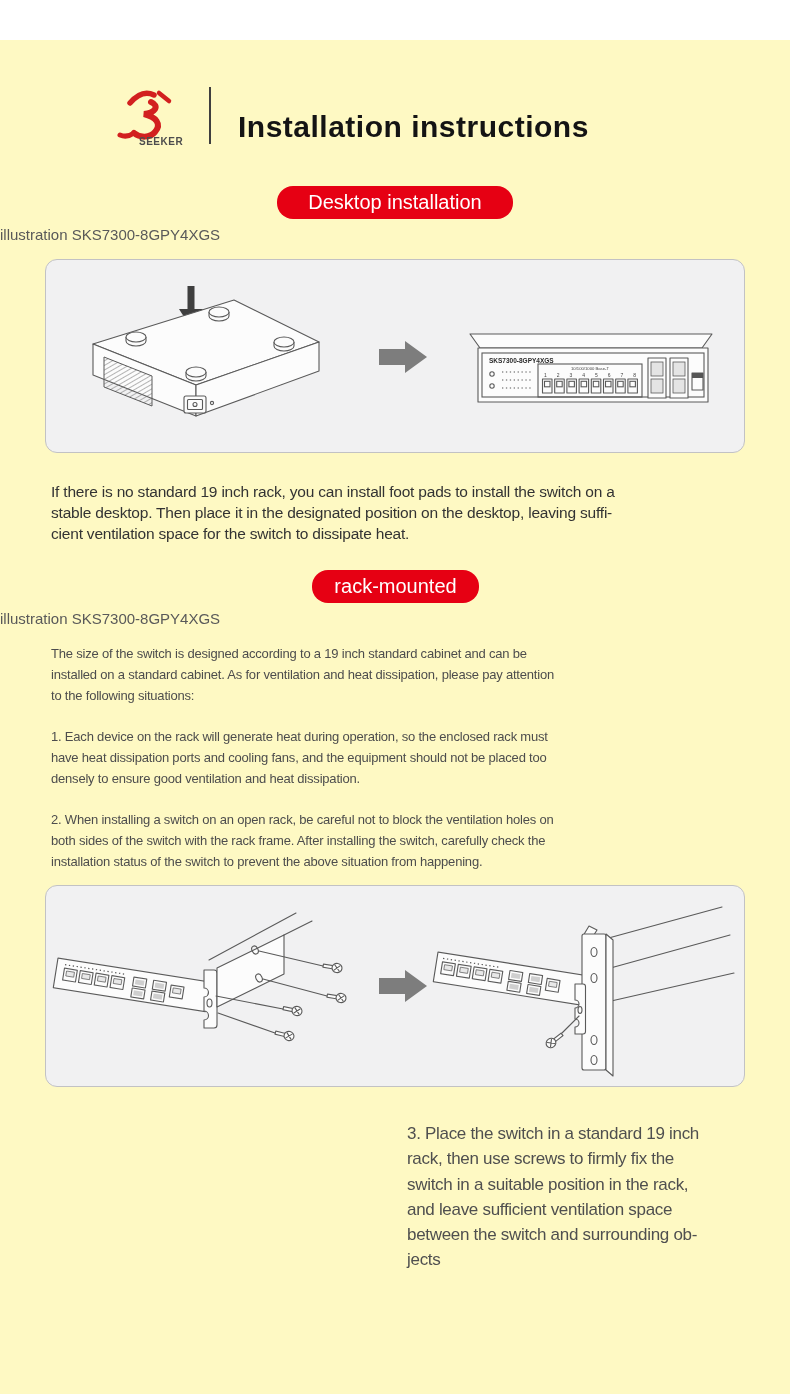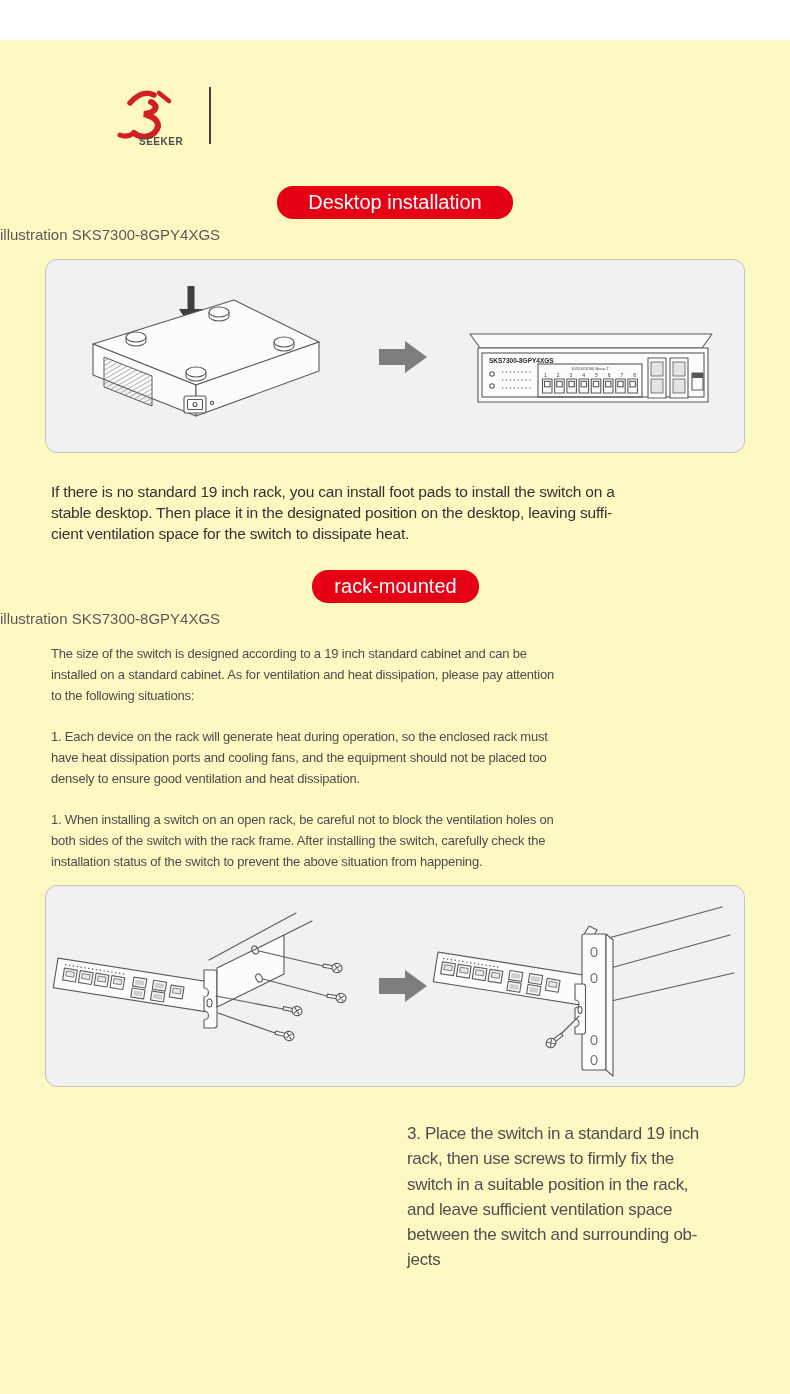--- a/index.html
+++ b/index.html
@@ -96,20 +96,21 @@
       <path d="M22,17 Q34,3 46,9" stroke-width="5.5"></path>
       <path d="M51,7 L61,15" stroke-width="4.5"></path>
       <path d="M43,16 C52,20 47,27 36,28 C48,31 54,38 47,46 C42,52 32,52 26,47" stroke-width="6"></path>
       <path d="M26,47 Q19,52 12,49" stroke-width="5"></path>
     </g>
     <text class="brand-text" x="31" y="59">SEEKER</text>
   </svg>
 
   <div class="abs divider" style="left:209px; top:47px; height:57px;"></div>
 
+  <div class="abs page-title" style="left:238px; top:70px;">Installation instructions</div>
 
   <div class="abs badge" style="left:277px; top:146px; width:236px; height:33px;">Desktop installation</div>
 
   <div class="abs caption" style="left:0; top:186px;">illustration SKS7300-8GPY4XGS</div>
 
   <div class="abs panel" style="left:45px; top:219px; width:698px; height:192px;">
     <svg width="698" height="192" viewBox="0 0 698 192">
 
       <g>
         <rect x="141.5" y="26" width="7" height="25" fill="#3f3f3f"></rect>
@@ -167,21 +168,21 @@
   <div class="abs caption" style="left:0; top:570px;">illustration SKS7300-8GPY4XGS</div>
 
   <div class="abs para" style="left:51px; top:604px;">The size of the switch is designed according to a 19 inch standard cabinet and can be
 installed on a standard cabinet. As for ventilation and heat dissipation, please pay attention
 to the following situations:</div>
 
   <div class="abs para" style="left:51px; top:687px;">1. Each device on the rack will generate heat during operation, so the enclosed rack must
 have heat dissipation ports and cooling fans, and the equipment should not be placed too
 densely to ensure good ventilation and heat dissipation.</div>
 
-  <div class="abs para" style="left:51px; top:770px;">1.  When installing a switch on an open rack, be careful not to block the ventilation holes on
+  <div class="abs para" style="left:51px; top:770px;">2.  When installing a switch on an open rack, be careful not to block the ventilation holes on
 both sides of the switch with the rack frame. After installing the switch, carefully check the
 installation status of the switch to prevent the above situation from happening.</div>
 
   <div class="abs panel" style="left:45px; top:845px; width:698px; height:200px;">
     <svg width="698" height="200" viewBox="0 0 698 200">
 
       <g>
         <g transform="translate(12,72) rotate(9)">
           <rect class="fw" x="0" y="0" width="154" height="30"></rect>
           <line class="dot" x1="8" y1="5.5" x2="68" y2="5.5"></line>

